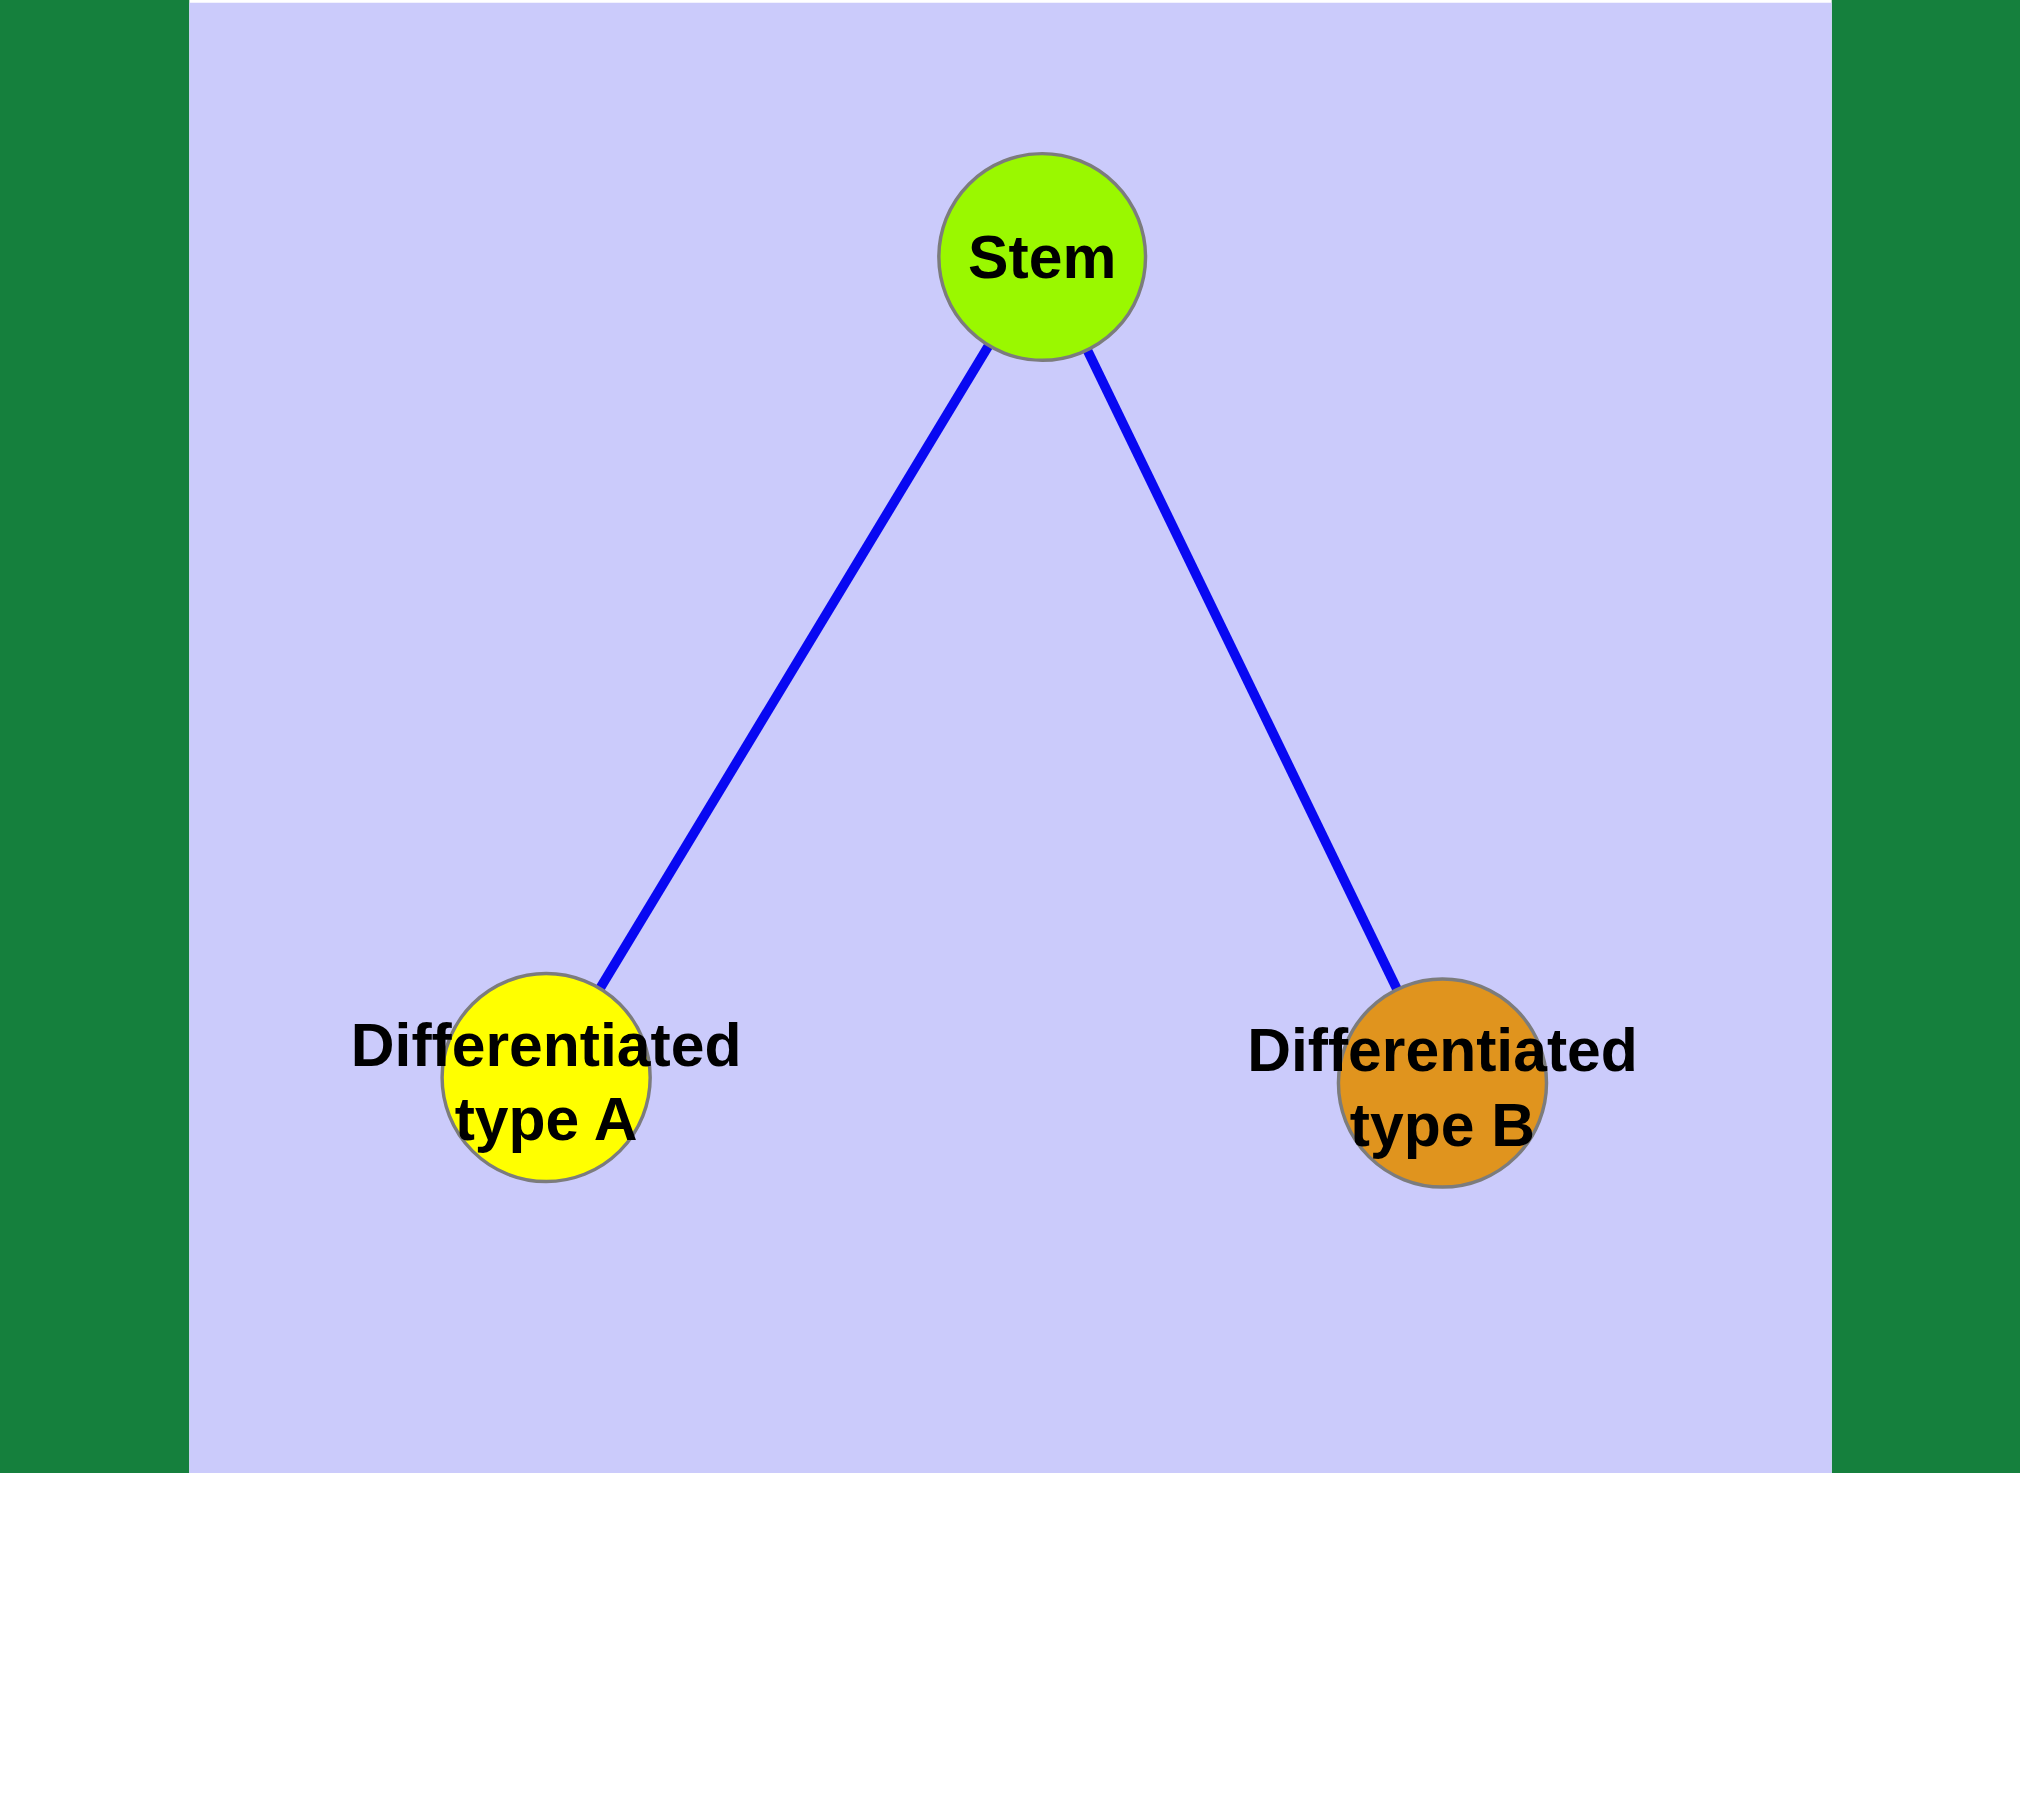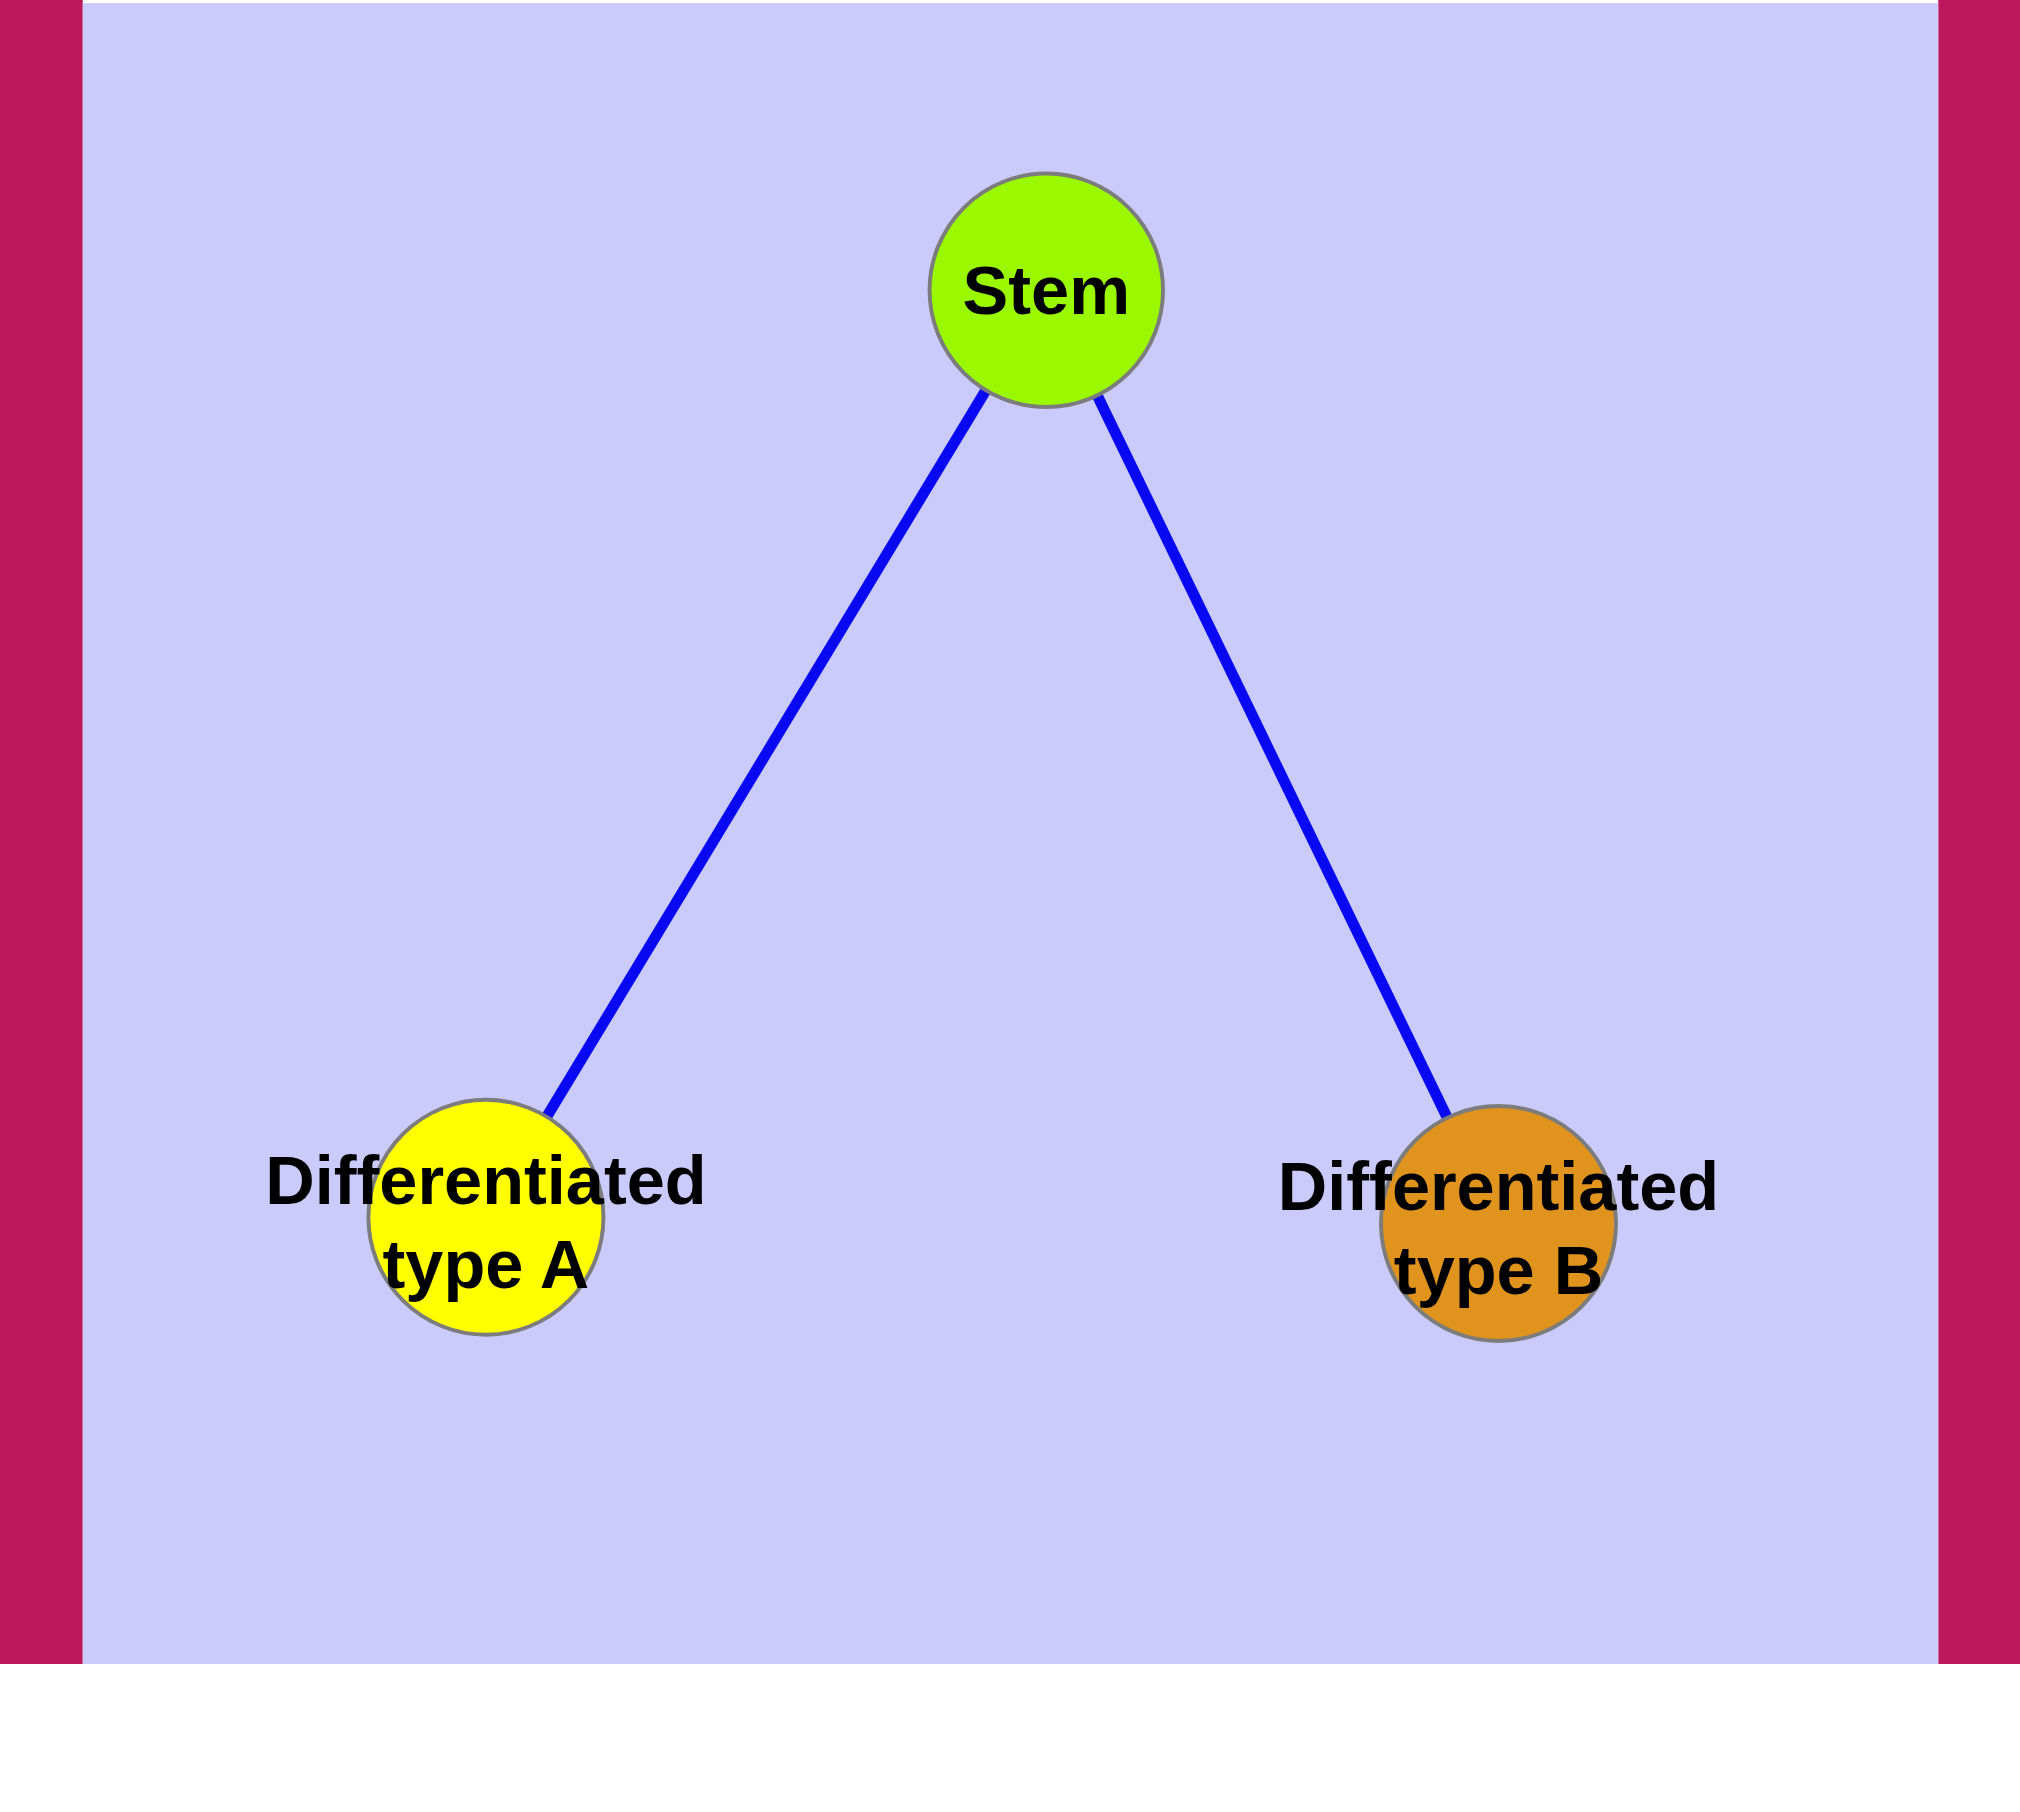--- a/index.html
+++ b/index.html
@@ -2,24 +2,24 @@
 <html style="font-size:13.6px"><head>
 <meta charset="utf-8">
 <style>
   html, body {
     margin: 0;
     padding: 0;
     background: #ffffff;
   }
   .stage {
     width: 2021px;
-    height: 1664px;
+    height: 1473px;
     position: relative;
     overflow: hidden;
-    background: #be185d;
+    background: #15803d;
   }
   svg.graph {
     display: block;
     width: 100%;
     height: 100%;
   }
   .node-circle {
     stroke-width: 5px;
   }
   .edge-line {

